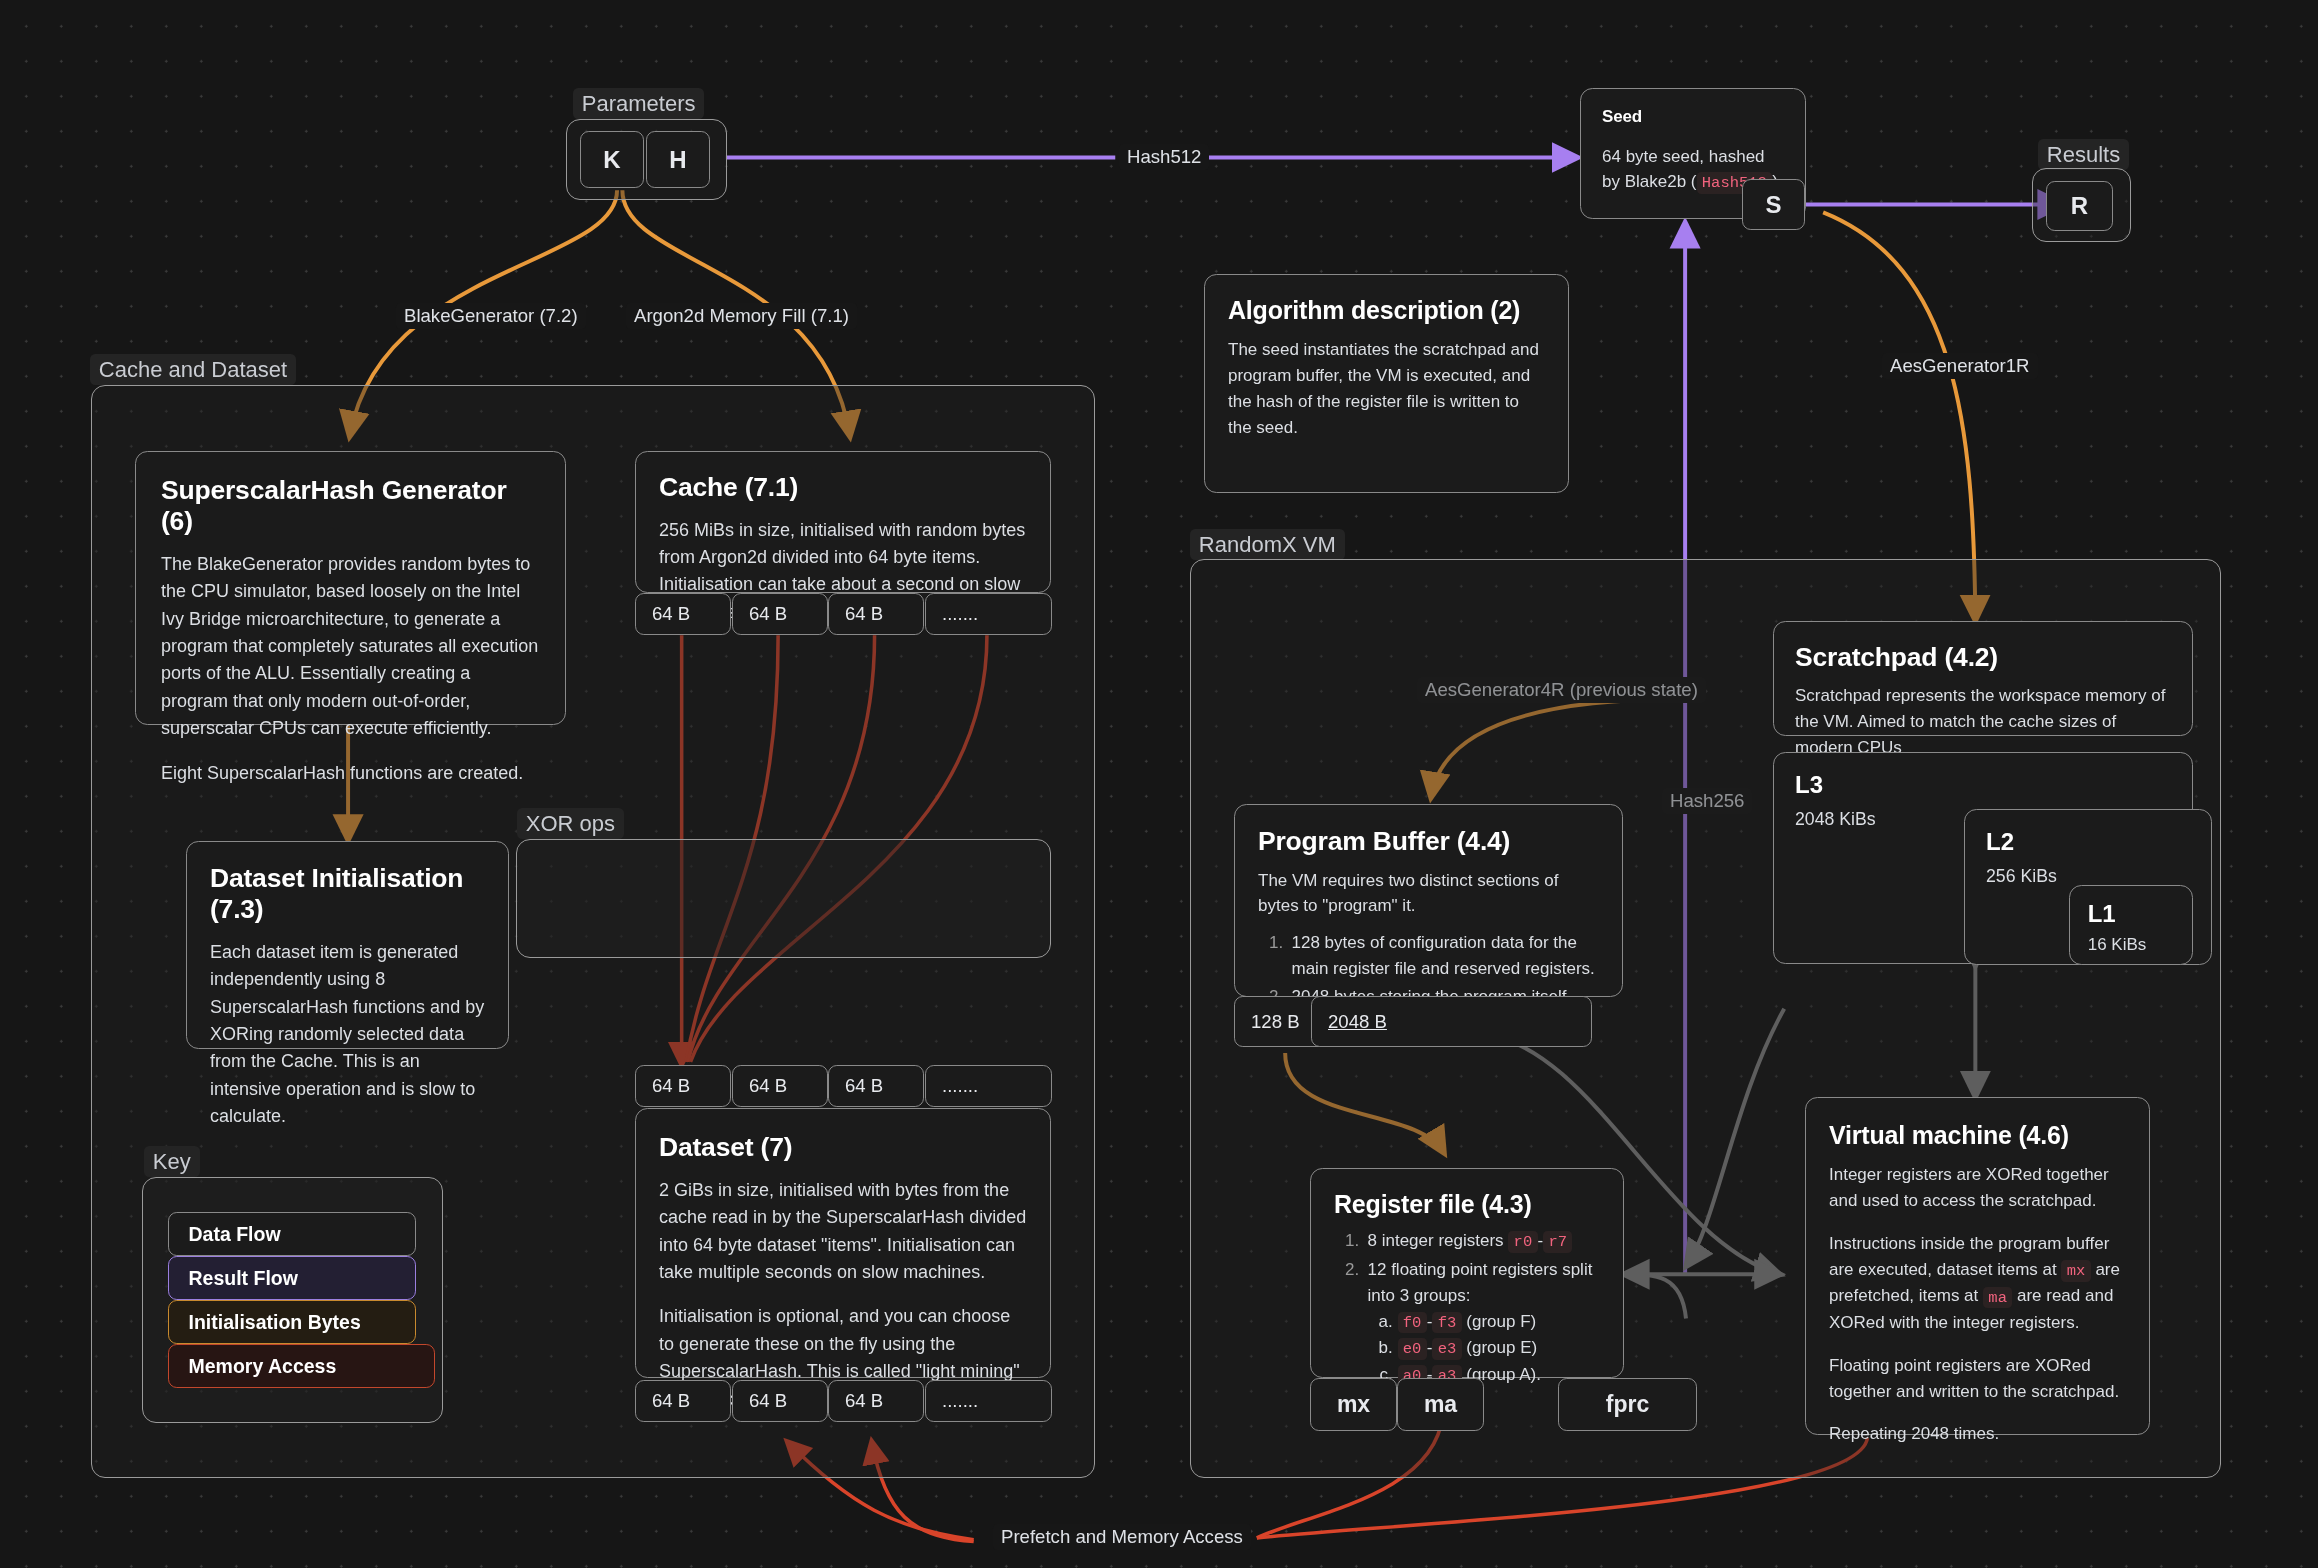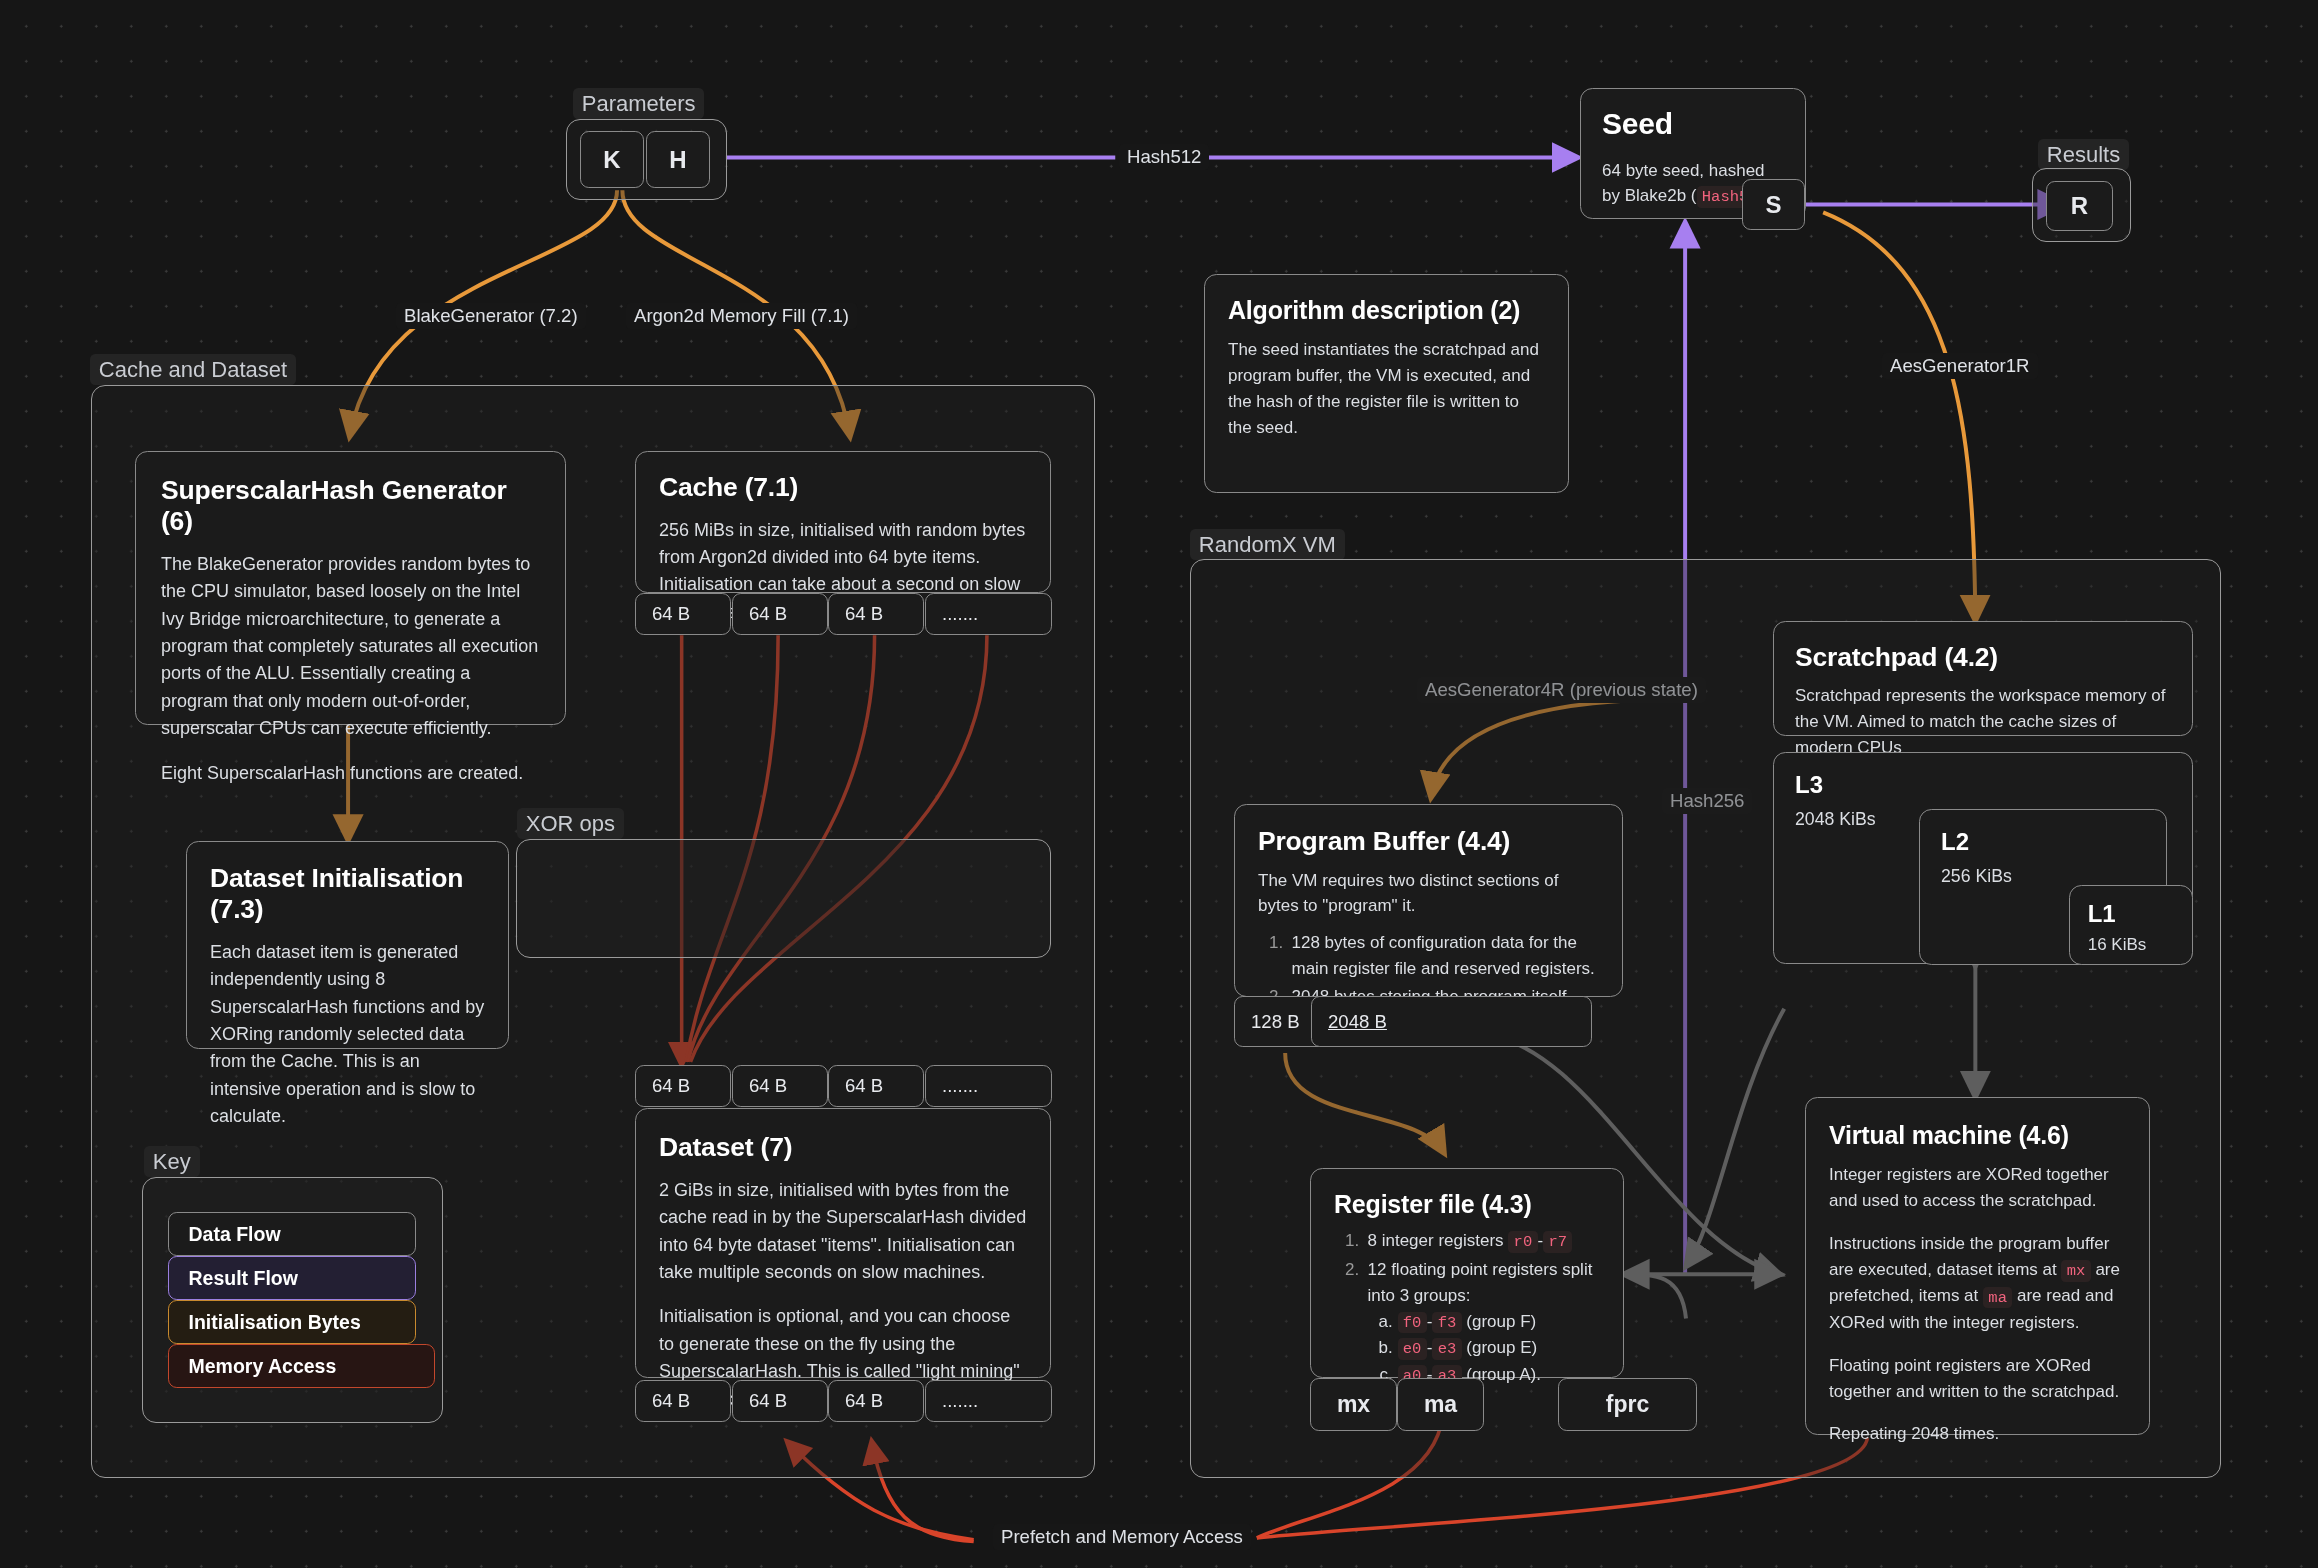--- a/index.html
+++ b/index.html
@@ -114,21 +114,21 @@
   <div class="elabel" style="left:1119px;top:144px;">Hash512</div>
   <div class="elabel" style="left:396px;top:303px;">BlakeGenerator (7.2)</div>
   <div class="elabel" style="left:626px;top:303px;">Argon2d Memory Fill (7.1)</div>
   <div class="elabel" style="left:1882px;top:353px;">AesGenerator1R</div>
   <div class="elabel" style="left:1417px;top:677px;">AesGenerator4R (previous state)</div>
   <div class="elabel" style="left:1662px;top:788px;">Hash256</div>
   <div class="elabel" style="left:993px;top:1524px;">Prefetch and Memory Access</div>
 
   <div class="node" style="left:1580px;top:88px;width:226px;height:131px;">
     <div class="pad" style="padding:17.7px 21px;">
-      <div class="title" style="font-size:30px;margin-bottom:17px;">Seed</div>
+      <div class="title" style="font-size:17px;margin-bottom:17px;">Seed</div>
       <div class="body" style="font-size:17px;line-height:1.5;">
         <span>64 byte seed, hashed by Blake2b (</span><code>Hash512</code><span>)</span>
       </div>
     </div>
   </div>
   <div class="chip chipc" style="left:1742px;top:179px;width:63px;height:51px;">S</div>
 
   <div class="grouplabel" style="left:2038px;top:139px;">Results</div>
   <div class="group" style="left:2032px;top:168px;width:99px;height:74px;"></div>
   <div class="chip chipc" style="left:2046px;top:181px;width:67px;height:50px;">R</div>
@@ -219,21 +219,21 @@
       </div>
     </div>
   </div>
 
   <div class="node" style="left:1773px;top:752px;width:420px;height:212px;">
     <div style="padding:17.7px 21px;">
       <div class="smalltitle">L3</div>
       <div class="smallbody">2048 KiBs</div>
     </div>
   </div>
-  <div class="node" style="left:1919px;top:809px;width:248px;height:156px;">
+  <div class="node" style="left:1964px;top:809px;width:248px;height:156px;">
     <div style="padding:17.7px 21px;">
       <div class="smalltitle">L2</div>
       <div class="smallbody">256 KiBs</div>
     </div>
   </div>
   <div class="node" style="left:2069px;top:885px;width:124px;height:80px;">
     <div style="padding:14px 17.7px;">
       <div class="smalltitle" style="margin-bottom:7px;">L1</div>
       <div class="smallbody" style="font-size:17px;">16 KiBs</div>
     </div>

